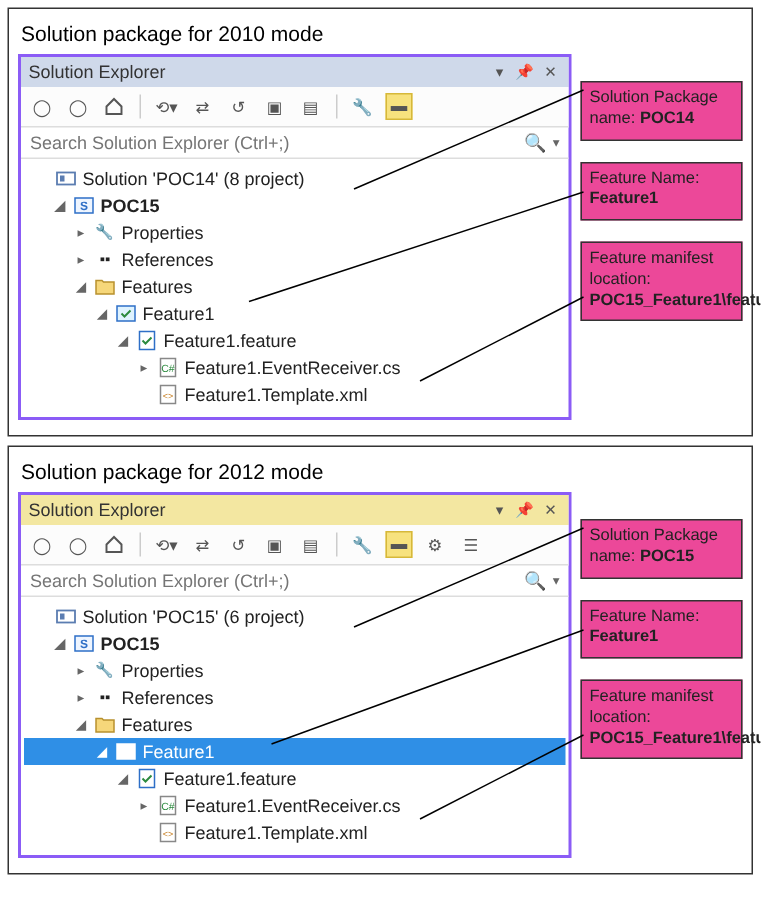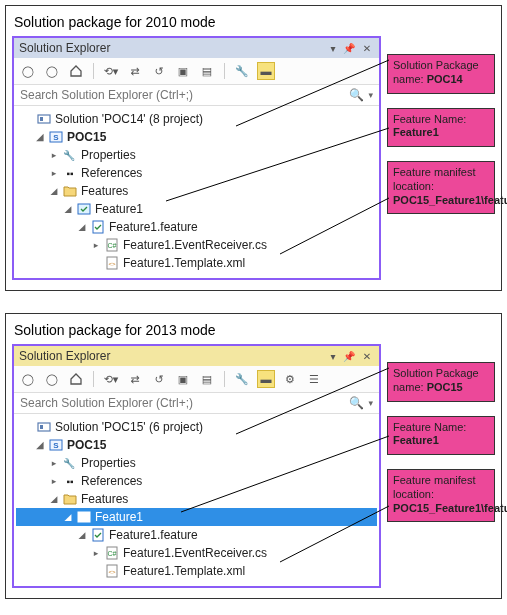--- a/index.html
+++ b/index.html
@@ -4,21 +4,21 @@
 <style>
   * { margin: 0; padding: 0; box-sizing: border-box; }
   body {
     font-family: "Segoe UI", Tahoma, sans-serif;
     background: #fff;
     width: 507px;
     padding: 5px;
   }
   .panel-outer {
     border: 1px solid #333;
-    margin-bottom: 22px;
+    margin-bottom: 6px;
     padding: 6px 6px 10px 6px;
     position: relative;
   }
   .panel-title {
     font-size: 14px;
     font-weight: 400;
     color: #000;
     margin: 2px 0 6px 2px;
   }
   .inner-row {
@@ -255,21 +255,21 @@
     </div>
   </div>
   <svg class="connectors" width="500" height="290">
     <line x1="230" y1="120" x2="383" y2="54" stroke="#000" stroke-width="1"></line>
     <line x1="160" y1="195" x2="383" y2="122" stroke="#000" stroke-width="1"></line>
     <line x1="274" y1="248" x2="383" y2="192" stroke="#000" stroke-width="1"></line>
   </svg>
 </div>
 
 <div class="panel-outer">
-  <div class="panel-title">Solution package for 2013 mode</div>
+  <div class="panel-title">Solution package for 2012 mode</div>
   <div class="inner-row">
     <div class="explorer">
       <div class="exp-titlebar yellow-title">
         <span>Solution Explorer</span>
         <span class="spacer"></span>
         <span class="tb-icon">▾</span>
         <span class="tb-icon">📌</span>
         <span class="tb-icon">✕</span>
       </div>
       <div class="toolbar">

